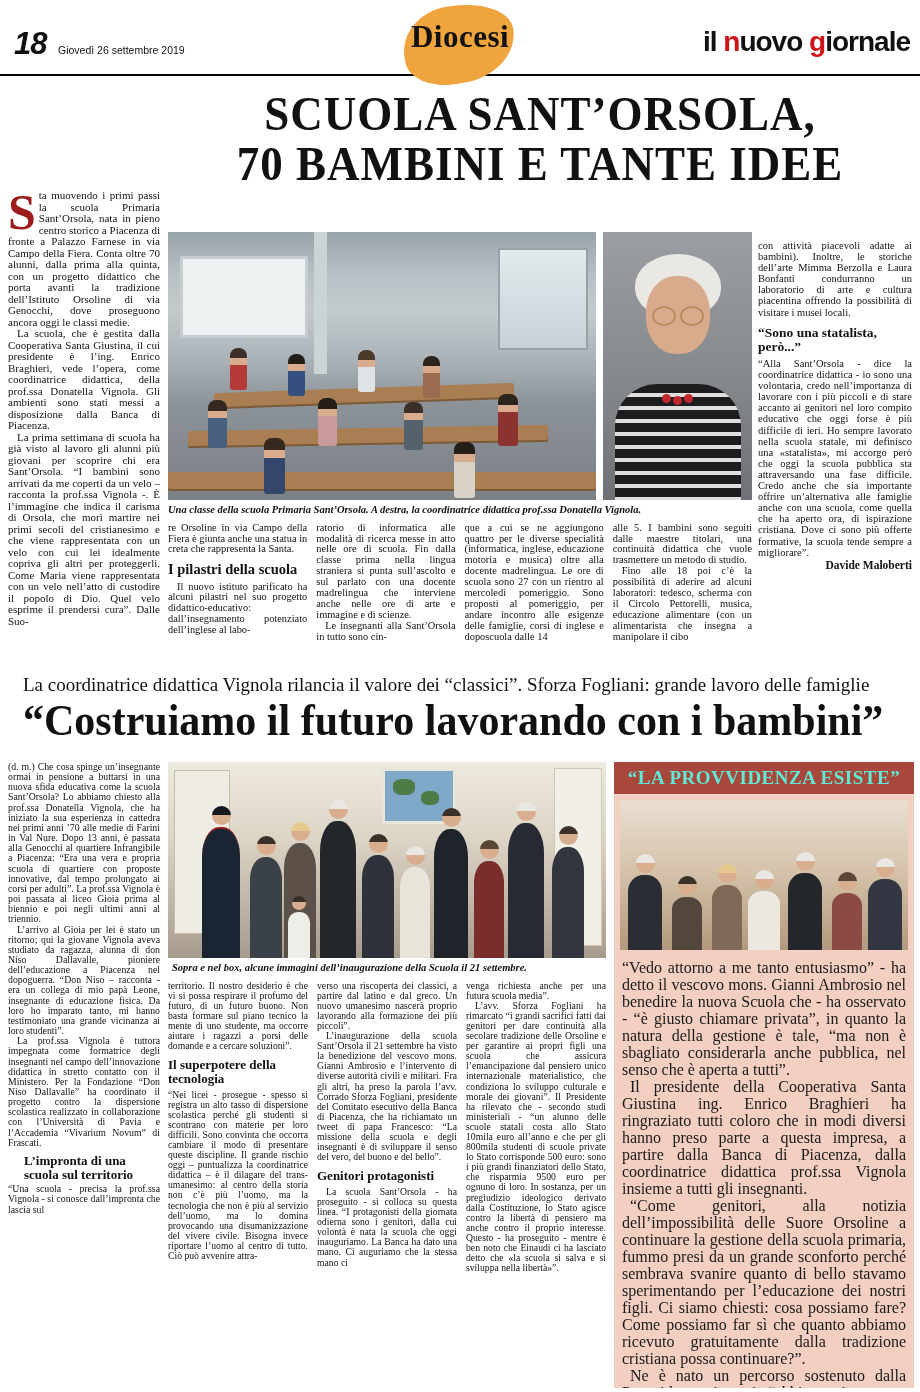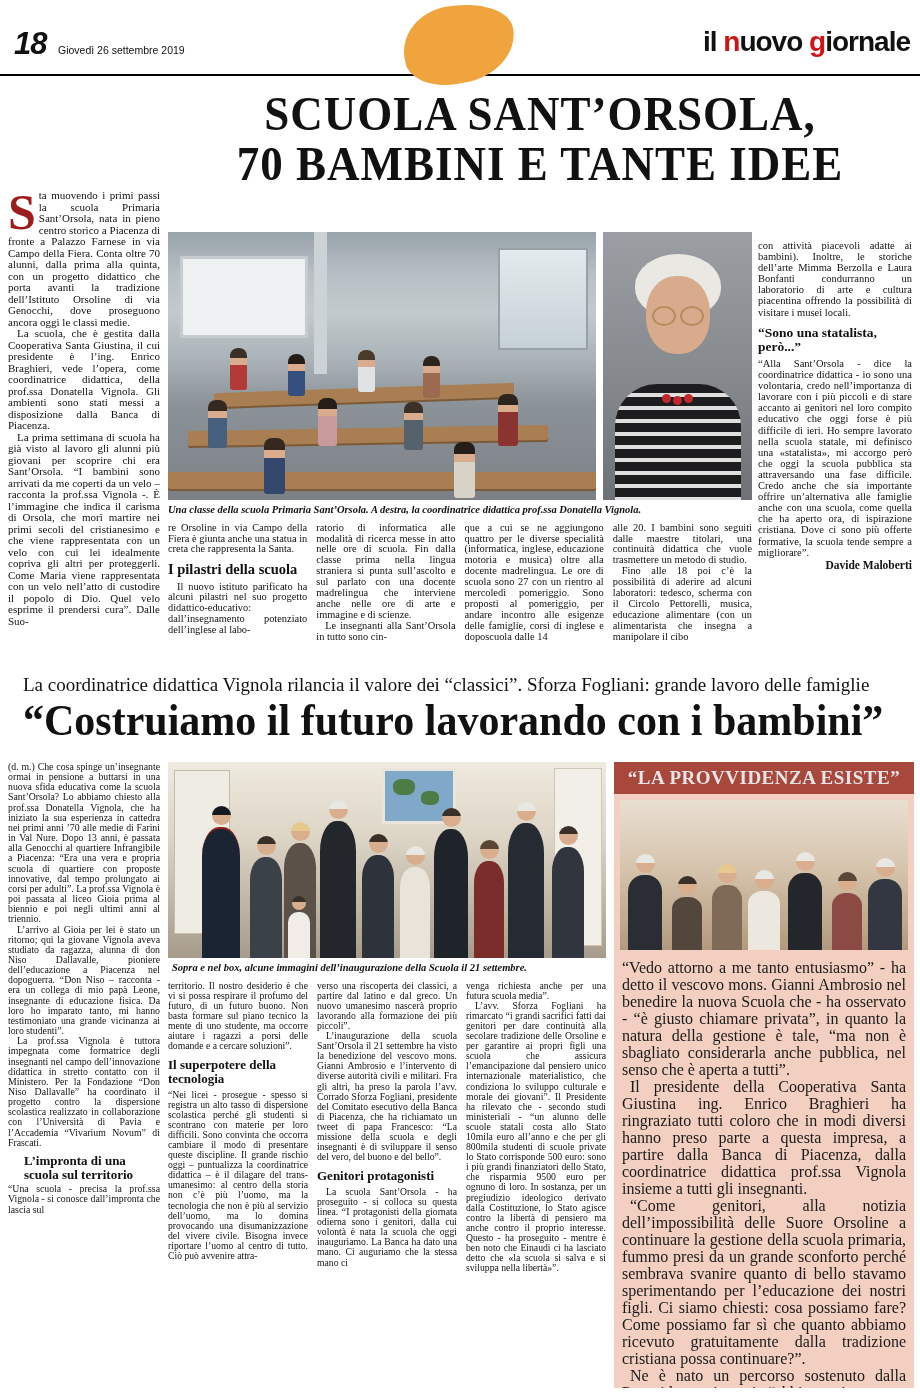--- a/index.html
+++ b/index.html
@@ -52,21 +52,21 @@
         font-size:9.8px;line-height:10.15px;}
   .a2c1 .subhead{font-size:13px;margin:6px 16px 3px;}
   .a2center{position:absolute;left:168px;top:762px;width:438px;}
   .ph2{height:196px;}
   .caption2{margin:4px 4px 6px;}
   .a2cols{display:flex;gap:9px;height:404px;overflow:hidden;font-size:9.7px;line-height:10.1px;}
   .a2cols .col{flex:1;overflow:hidden;}
   .a2cols .subhead{font-size:13px;margin:7px 0 4px;}
   
   .pbox{position:absolute;left:614px;top:762px;width:300px;height:626px;background:#f2cfc0;overflow:hidden;}
-  .pboxtitle{height:32px;background:#a8473b;color:#e5e5e5;font-weight:bold;font-size:19px;
+  .pboxtitle{height:32px;background:#a8473b;color:#5eead4;font-weight:bold;font-size:19px;
              text-align:center;line-height:32px;letter-spacing:0.5px;}
   .pboxphoto{position:relative;margin:6px;height:150px;overflow:hidden;}
   .pboxtext{padding:3px 8px 6px;font-size:16px;line-height:17px;color:#1a1a1a;}
   .pboxtext p{margin:0;text-align:justify;text-indent:8px;}
   .pboxtext p.np{text-indent:0;}
   
   .phc{background:linear-gradient(180deg,#98a3aa 0%,#b7c0c5 16%,#c3cacd 30%,#a9b2b7 48%,#8c9398 64%,#7b8085 100%);}
   .wb{position:absolute;left:12px;top:24px;width:122px;height:76px;background:#eef1f2;border:3px solid #c7ccd0;}
   .pillar{position:absolute;left:146px;top:0;width:13px;height:142px;background:#ccd3d6;}
   .win{position:absolute;right:8px;top:16px;width:86px;height:98px;background:linear-gradient(#e3eaed,#c6d1d6);border:2px solid #97a1a6;}
@@ -100,20 +100,21 @@
 </head>
 <body>
 
 <div class="page">
 
   <div class="hdr">
     <div class="pagenum">18</div>
     <div class="pgdate">Giovedì 26 settembre 2019</div>
     <div class="blobwrap">
       <div class="blob"></div>
+      <div class="sectitle">Diocesi</div>
     </div>
     <div class="masthead"><span>il </span><span class="red">n</span><span>uovo </span><span class="red">g</span><span>iornale</span></div>
   </div>
 
   <div class="a1head">
     <h1 class="a1h1"><span>SCUOLA SANT’ORSOLA,</span><br><span>70 BAMBINI E TANTE IDEE</span></h1>
   </div>
 
   <div class="a1c1 col">
     <p class="np"><span class="drop">S</span><span>ta muovendo i primi passi la scuola Primaria Sant’Orsola, nata in pieno centro storico a Piacenza di fronte a Palazzo Farnese in via Campo della Fiera. Conta oltre 70 alunni, dalla prima alla quinta, con un progetto didattico che porta avanti la tradizione dell’Istituto Orsoline di via Genocchi, dove proseguono ancora oggi le classi medie.</span></p>
@@ -164,21 +165,21 @@
         <p>Il nuovo istituto parificato ha alcuni pilastri nel suo progetto didattico-educativo: dall’insegnamento potenziato dell’inglese al labo-</p>
       </div>
       <div class="col">
         <p class="np">ratorio di informatica alle modalità di ricerca messe in atto nelle ore di scuola. Fin dalla classe prima nella lingua straniera si punta sull’ascolto e sul parlato con una docente madrelingua che interviene anche nelle ore di arte e immagine e di scienze.</p>
         <p>Le insegnanti alla Sant’Orsola in tutto sono cin-</p>
       </div>
       <div class="col">
         <p class="np">que a cui se ne aggiungono quattro per le diverse specialità (informatica, inglese, educazione motoria e musica) oltre alla docente madrelingua. Le ore di scuola sono 27 con un rientro al mercoledì pomeriggio. Sono proposti al pomeriggio, per andare incontro alle esigenze delle famiglie, corsi di inglese e doposcuola dalle 14</p>
       </div>
       <div class="col">
-        <p class="np">alle 20. I bambini sono seguiti dalle maestre titolari, una continuità didattica che vuole trasmettere un metodo di studio.</p>
+        <p class="np">alle 5. I bambini sono seguiti dalle maestre titolari, una continuità didattica che vuole trasmettere un metodo di studio.</p>
         <p>Fino alle 18 poi c’è la possibilità di aderire ad alcuni laboratori: tedesco, scherma con il Circolo Pettorelli, musica, educazione alimentare (con un alimentarista che insegna a manipolare il cibo</p>
       </div>
     </div>
   </div>
 
   <div class="a1cr col">
     <p class="np">con attività piacevoli adatte ai bambini). Inoltre, le storiche dell’arte Mimma Berzolla e Laura Bonfanti condurranno un laboratorio di arte e cultura piacentina offrendo la possibilità di visitare i musei locali.</p>
     <div class="subhead">“Sono una statalista, però...”</div>
     <p class="np">“Alla Sant’Orsola - dice la coordinatrice didattica - io sono una volontaria, credo nell’importanza di lavorare con i più piccoli e di stare accanto ai genitori nel loro compito educativo che oggi forse è più difficile di ieri. Ho sempre lavorato nella scuola statale, mi definisco una «statalista», mi accorgo però che oggi la scuola pubblica sta attraversando una fase difficile. Credo anche che sia importante offrire un’alternativa alle famiglie anche con una scuola, come quella che ha aperto ora, di ispirazione cristiana. Dove ci sono più offerte formative, la scuola tende sempre a migliorare”.</p>
     <div class="byline">Davide Maloberti</div>

